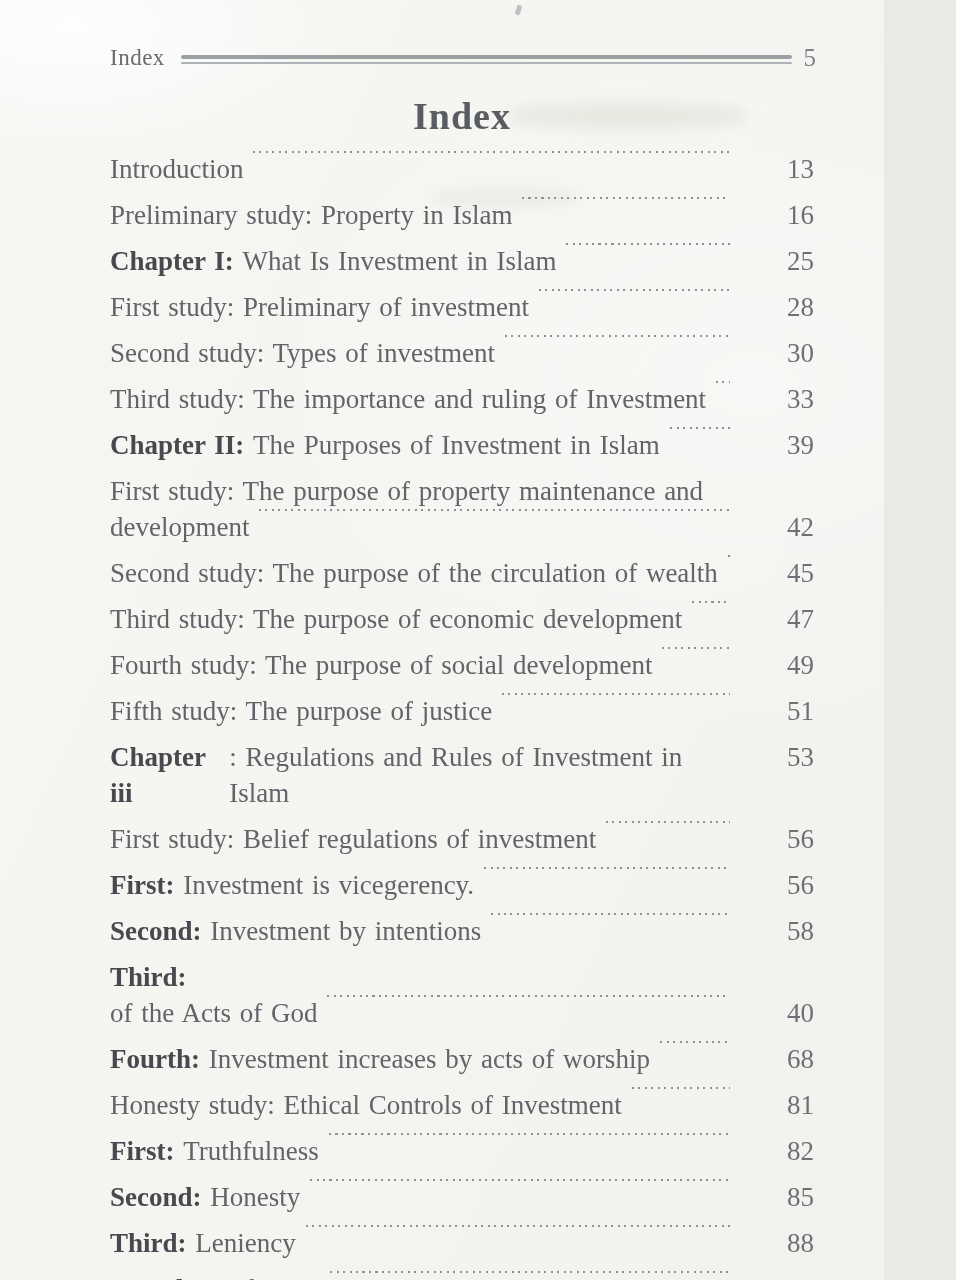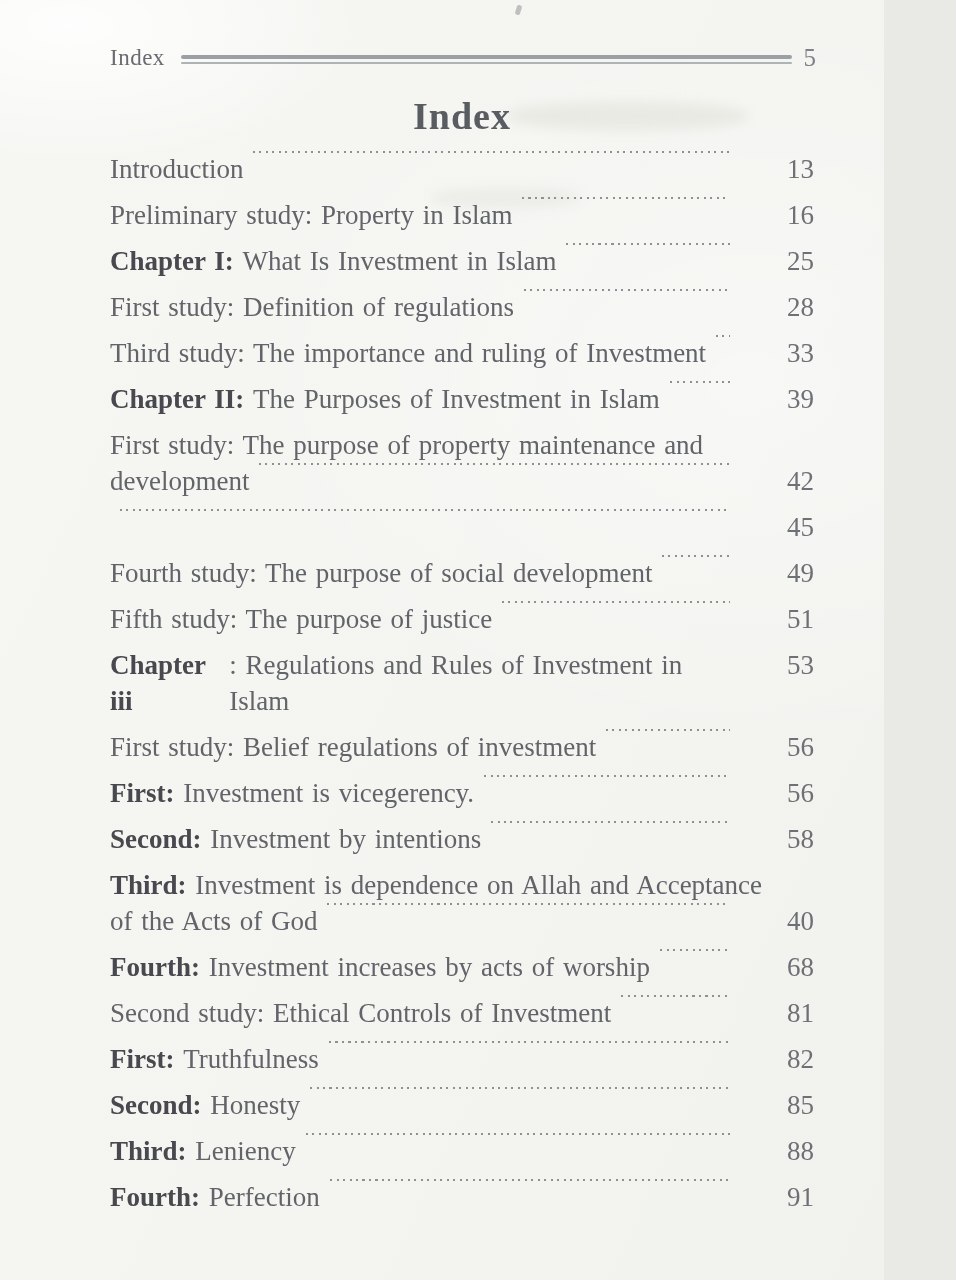--- a/index.html
+++ b/index.html
@@ -103,27 +103,35 @@
       <span class="bold">Chapter I:</span>
           <span class="text"> What Is Investment in Islam</span>
       <span class="leader"></span>
       <span class="pg">25</span>
     </div>
 
   </div>
 
   <div class="entry">
     <div class="row line1">
-      <span class="text">First study: Definition of regulations</span>
+      <span class="text">First study: Preliminary of investment</span>
       <span class="leader"></span>
       <span class="pg">28</span>
     </div>
 
   </div>
 
+  <div class="entry">
+    <div class="row line1">
+      <span class="text">Second study: Types of investment</span>
+      <span class="leader"></span>
+      <span class="pg">30</span>
+    </div>
+
+  </div>
 
   <div class="entry">
     <div class="row line1">
       <span class="text">Third study: The importance and ruling of Investment</span>
       <span class="leader"></span>
       <span class="pg">33</span>
     </div>
 
   </div>
 
@@ -144,26 +152,35 @@
     </div>
     <div class="row line2">
       <span class="text2">development</span>
       <span class="leader"></span>
       <span class="pg">42</span>
     </div>
   </div>
 
   <div class="entry">
     <div class="row line1">
+      <span class="text">Second study: The purpose of the circulation of wealth</span>
       <span class="leader"></span>
       <span class="pg">45</span>
     </div>
 
   </div>
 
+  <div class="entry">
+    <div class="row line1">
+      <span class="text">Third study: The purpose of economic development</span>
+      <span class="leader"></span>
+      <span class="pg">47</span>
+    </div>
+
+  </div>
 
   <div class="entry">
     <div class="row line1">
       <span class="text">Fourth study: The purpose of social development</span>
       <span class="leader"></span>
       <span class="pg">49</span>
     </div>
 
   </div>
 
@@ -211,21 +228,20 @@
           <span class="text"> Investment by intentions</span>
       <span class="leader"></span>
       <span class="pg">58</span>
     </div>
 
   </div>
 
   <div class="entry">
     <div class="row line1">
       <span class="bold">Third:</span>
-          <span class="text"> Investment is dependence on Allah and Acceptance</span>
 
     </div>
     <div class="row line2">
       <span class="text2">of the Acts of God</span>
       <span class="leader"></span>
       <span class="pg">40</span>
     </div>
   </div>
 
   <div class="entry">
@@ -233,21 +249,21 @@
       <span class="bold">Fourth:</span>
           <span class="text"> Investment increases by acts of worship</span>
       <span class="leader"></span>
       <span class="pg">68</span>
     </div>
 
   </div>
 
   <div class="entry">
     <div class="row line1">
-      <span class="text">Second study: Ethical Controls of Investment</span>
+      <span class="text">Honesty study: Ethical Controls of Investment</span>
       <span class="leader"></span>
       <span class="pg">81</span>
     </div>
 
   </div>
 
   <div class="entry">
     <div class="row line1">
       <span class="bold">First:</span>
           <span class="text"> Truthfulness</span>

